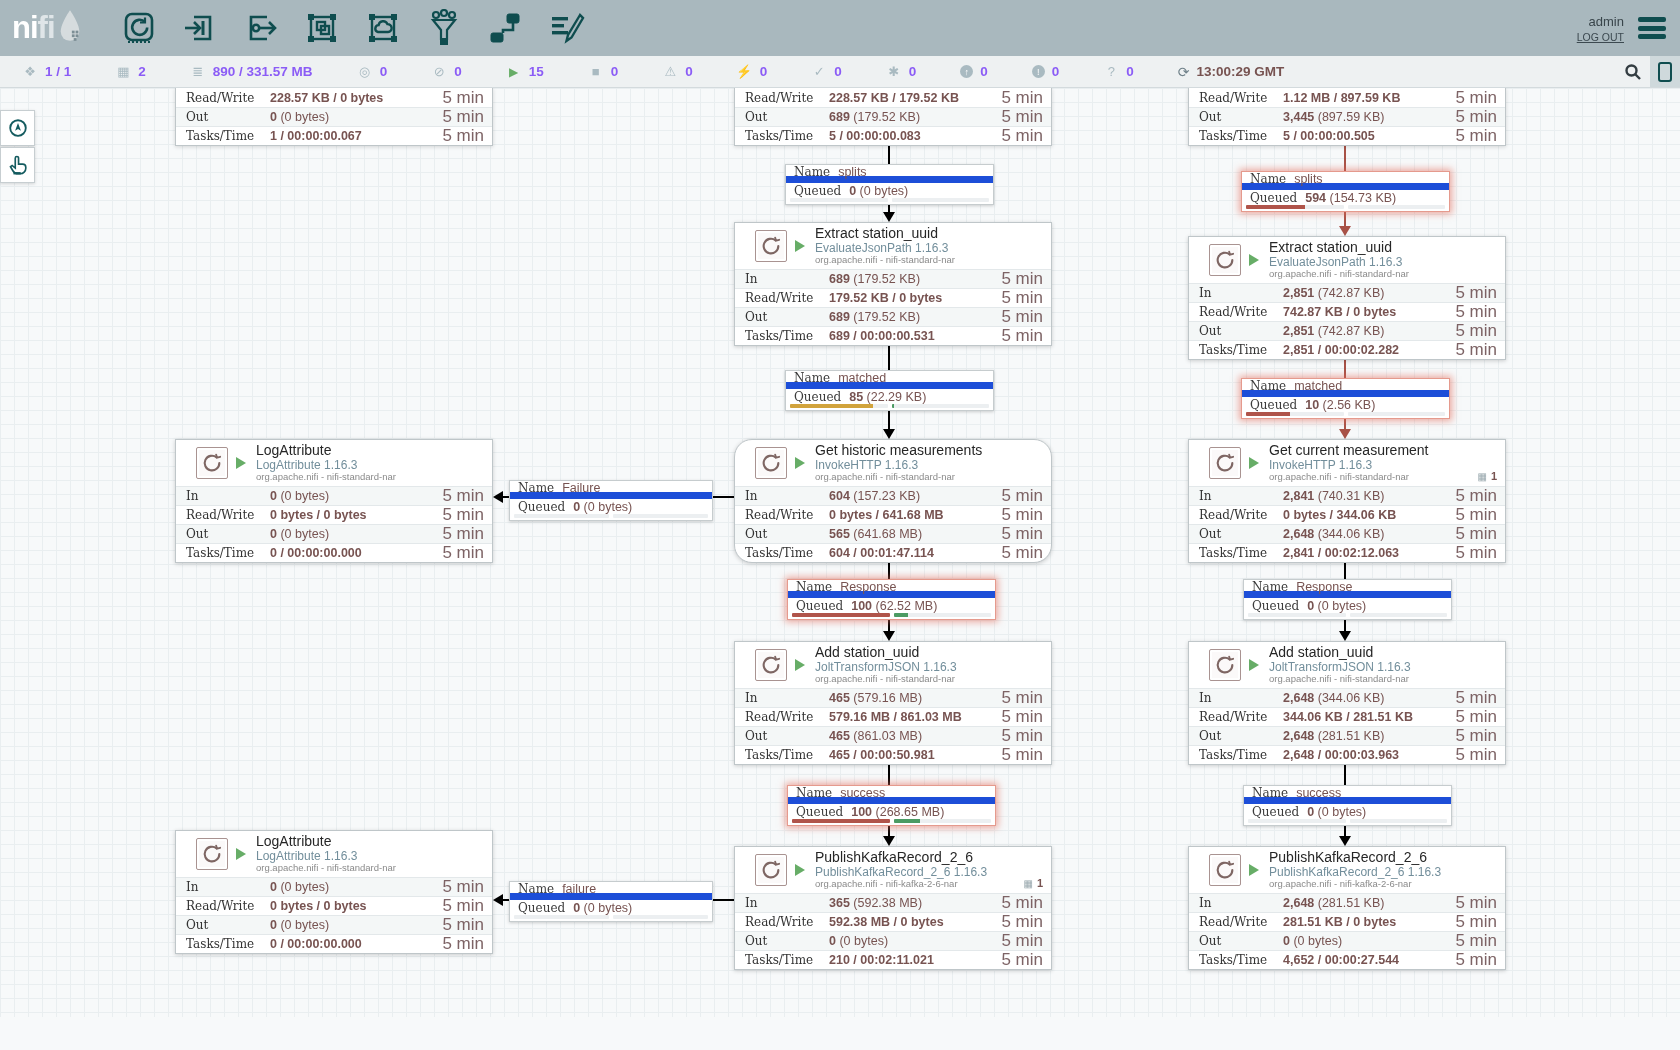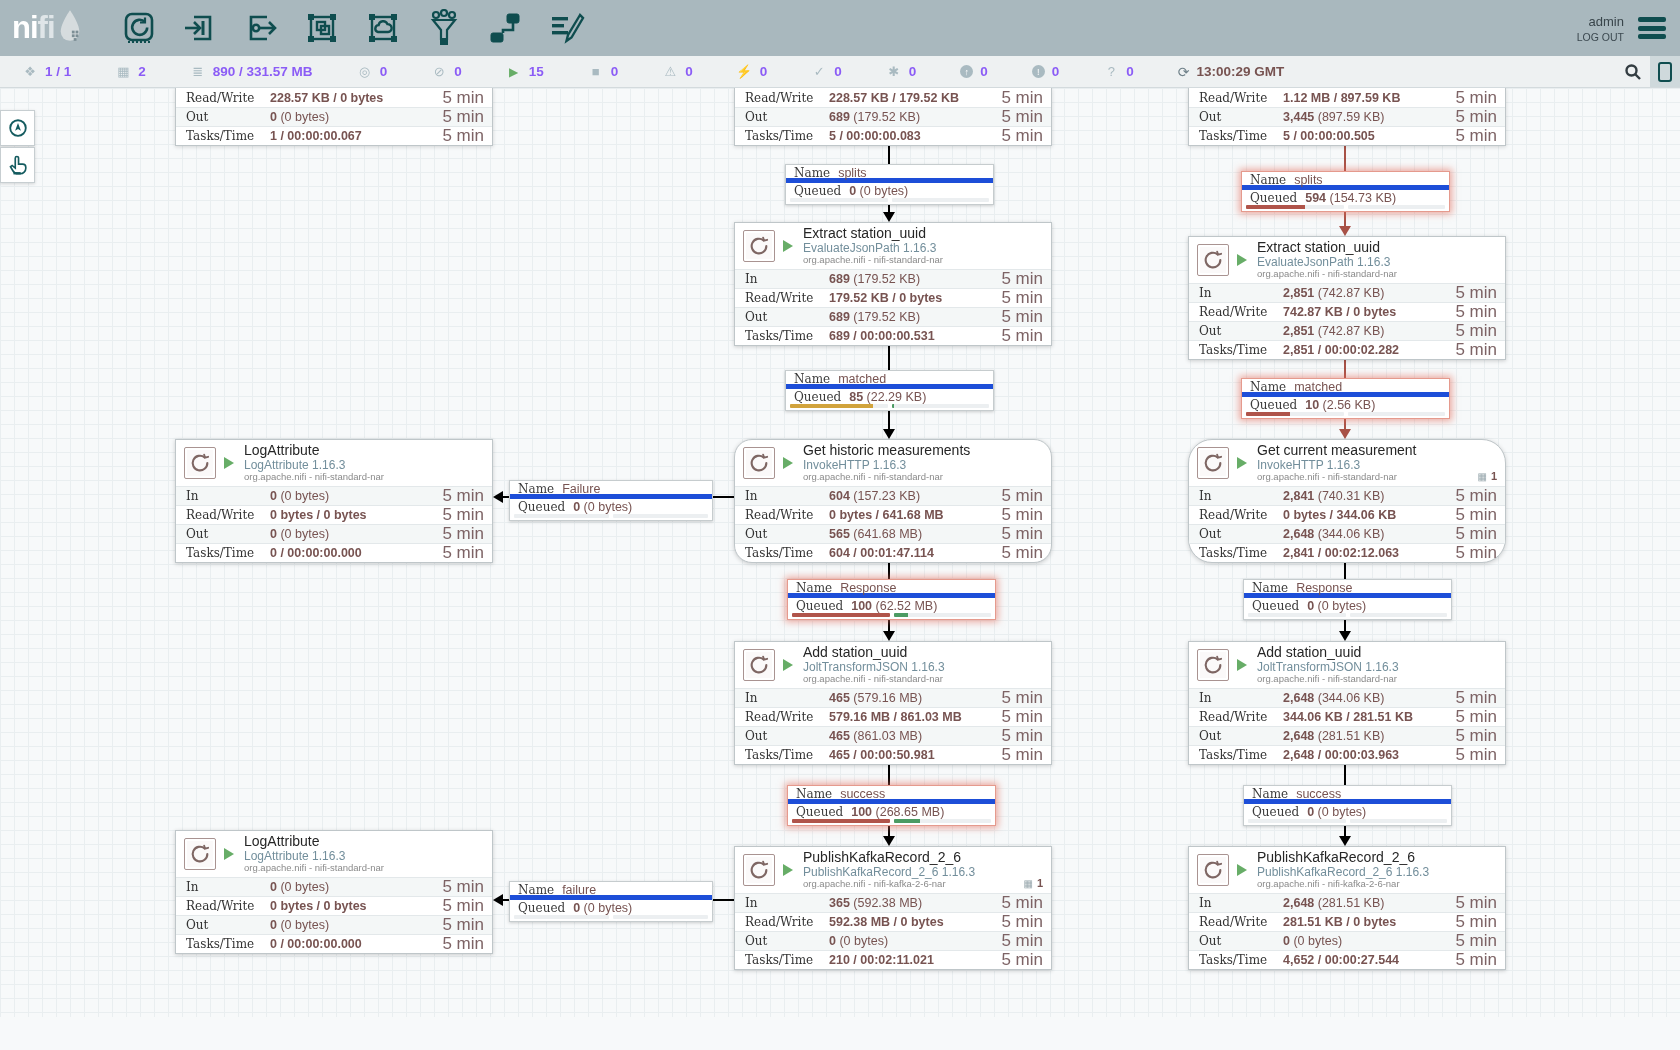--- a/index.html
+++ b/index.html
@@ -10,21 +10,21 @@
   .hdr { position:absolute; left:0; top:0; width:1680px; height:56px; background:#a9b8be; display:flex; align-items:center; }
   .logo { display:flex; align-items:flex-end; margin-left:12px; margin-right:36px; }
   .logo .t1 { font-size:31px; font-weight:bold; color:#ffffff; letter-spacing:-1px; line-height:40px;}
   .logo .t2 { font-size:31px; font-weight:bold; color:#e9eef0; opacity:.85; letter-spacing:-1px; line-height:40px;}
   .tb { display:flex; align-items:center; gap:21px; }
   .tb-btn { width:40px; height:40px; display:flex; align-items:center; justify-content:center; cursor:grab; }
   .tb-btn svg { display:block; }
   .hdr-right { margin-left:auto; display:flex; align-items:center; gap:14px; margin-right:14px; }
   .who { text-align:right; }
   .who .u { font-size:13px; color:#39454b; }
-  .who .lo { font-size:10.5px; color:#3c4950; cursor:pointer; margin-top:2px;padding-left:39px;}
+  .who .lo { font-size:10.5px; color:#3c4950; text-decoration:underline; cursor:pointer; margin-top:2px;padding-left:39px;}
   .burger { width:28px; height:22px; display:flex; flex-direction:column; justify-content:space-between; cursor:pointer; }
   .burger i { display:block; height:5px; border-radius:2px; background:#0f4d4f; }
 
   
   .sbar { position:absolute; left:0; top:56px; width:1680px; height:32px; background:#eef1f2; border-bottom:1px solid #d3dadd; display:flex; align-items:center; }
   .sbar-items { display:flex; align-items:center; gap:44px; padding-left:22px; }
   .sit { display:flex; align-items:center; gap:7px; white-space:nowrap; }
   .sit .ic { font-size:13px; color:#a9bac1; width:16px; text-align:center; }
   .sit .ic.run { color:#67ad67; font-size:12px; }
   .sit .circ { display:inline-flex; width:13px; height:13px; border-radius:50%; background:#a9bac1; color:#fff; font-size:9px; align-items:center; justify-content:center; }
@@ -48,31 +48,31 @@
   
   .vline { position:absolute; width:2px; }
   .hline { position:absolute; height:2px; }
   .arr-down { position:absolute; width:0; height:0; border-left:6px solid transparent; border-right:6px solid transparent; border-top:10px solid #000; }
   .arr-left { position:absolute; width:0; height:0; border-top:6px solid transparent; border-bottom:6px solid transparent; border-right:10px solid #000; }
 
   
   .conn { position:absolute; background:#fff; border:1px solid #c6ccce; box-shadow:0 1px 3px rgba(0,0,0,.18); cursor:pointer; z-index:3; }
   .conn.alert { border:1px solid #e59a8d; box-shadow:0 0 7px 2px rgba(226,104,86,.55); }
   .conn .crow { height:16px; display:flex; align-items:center; padding:0 8px; gap:8px; }
-  .conn .crow:first-child { padding-top:3px; height:18px; border-bottom:5px solid #1d4ed8; }
+  .conn .crow:first-child { padding-top:3px; height:18px; border-bottom:7px solid #1d4ed8; }
   .slab { font-family:"DejaVu Serif", serif; font-size:12px; color:#3b3b3b; }
   .mv { font-size:12.5px; color:#775351; }
   .mv .b { font-weight:bold; }
   .cbars { position:absolute; left:4px; right:4px; bottom:2px; height:4px; display:flex; gap:4px; }
   .cbar { flex:1; background:#eceff1; border-radius:1px; overflow:hidden; }
   .cbar i { display:block; height:100%; }
 
   
   .proc { position:absolute; width:318px; background:#fff; border:1px solid #bfc6c9; box-shadow:0 1px 4px rgba(0,0,0,.18); z-index:2; cursor:pointer; }
-  .proc-h { position:relative; height:46px; display:flex; align-items:center; padding:0 8px; gap:8px; }
+  .proc-h { position:relative; height:46px; display:flex; align-items:center; padding:0 8px; gap:8px;margin-left:12px; }
   .stamp { width:32px; height:32px; border:1px solid #a99391; border-radius:2px; background:#fbf9f9; display:flex; align-items:center; justify-content:center; box-shadow:inset 0 0 0 2px #fff; }
   .runtri { width:0; height:0; border-top:6px solid transparent; border-bottom:6px solid transparent; border-left:10px solid #67ad67; margin-right:2px; }
   .ptitles { line-height:1.12; }
   .ptitle { font-size:14px; color:#262626; }
   .ptype { font-size:12px; color:#728e9b; }
   .pbundle { font-size:9.5px; color:#8a8a8a; }
   .pbadge { position:absolute; right:8px; bottom:4px; display:flex; align-items:center; gap:4px; }
   .pbadge .g { color:#98a7ad; font-size:10px; }
   .pbadge .n { color:#775351; font-size:11px; font-weight:bold; }
   .stat-row { position:relative; height:19px; display:flex; align-items:center; padding-left:10px; border-top:1px solid #e3e8ea; }
@@ -668,21 +668,21 @@
             <span class="stat-label">Out</span>
             <span class="stat-val"><span class="b">565</span><span> (641.68 MB)</span></span>
             <span class="stat-win">5 min</span>
           </div>
           <div class="stat-row">
             <span class="stat-label">Tasks/Time</span>
             <span class="stat-val"><span class="b">604 / 00:01:47.114</span><span></span></span>
             <span class="stat-win">5 min</span>
           </div>
         </div>
-        <div class="proc" style="left: 1188px; top: 351px; border-radius: 24px;">
+        <div class="proc" style="left: 1188px; top: 351px;">
           <div class="proc-h">
             <span class="stamp">
               <svg width="22" height="22" viewBox="0 0 24 24" fill="none" stroke="#7e6663" stroke-width="2.3" stroke-linecap="round">
                 <path d="M17 5.8 A8 8 0 1 0 20 12"></path>
                 <path d="M16.5 2.8 l1 3.4 3.4 -1" stroke-width="2"></path>
               </svg>
             </span>
             <span class="runtri"></span>
             <div class="ptitles">
               <div class="ptitle">Get current measurement</div>

